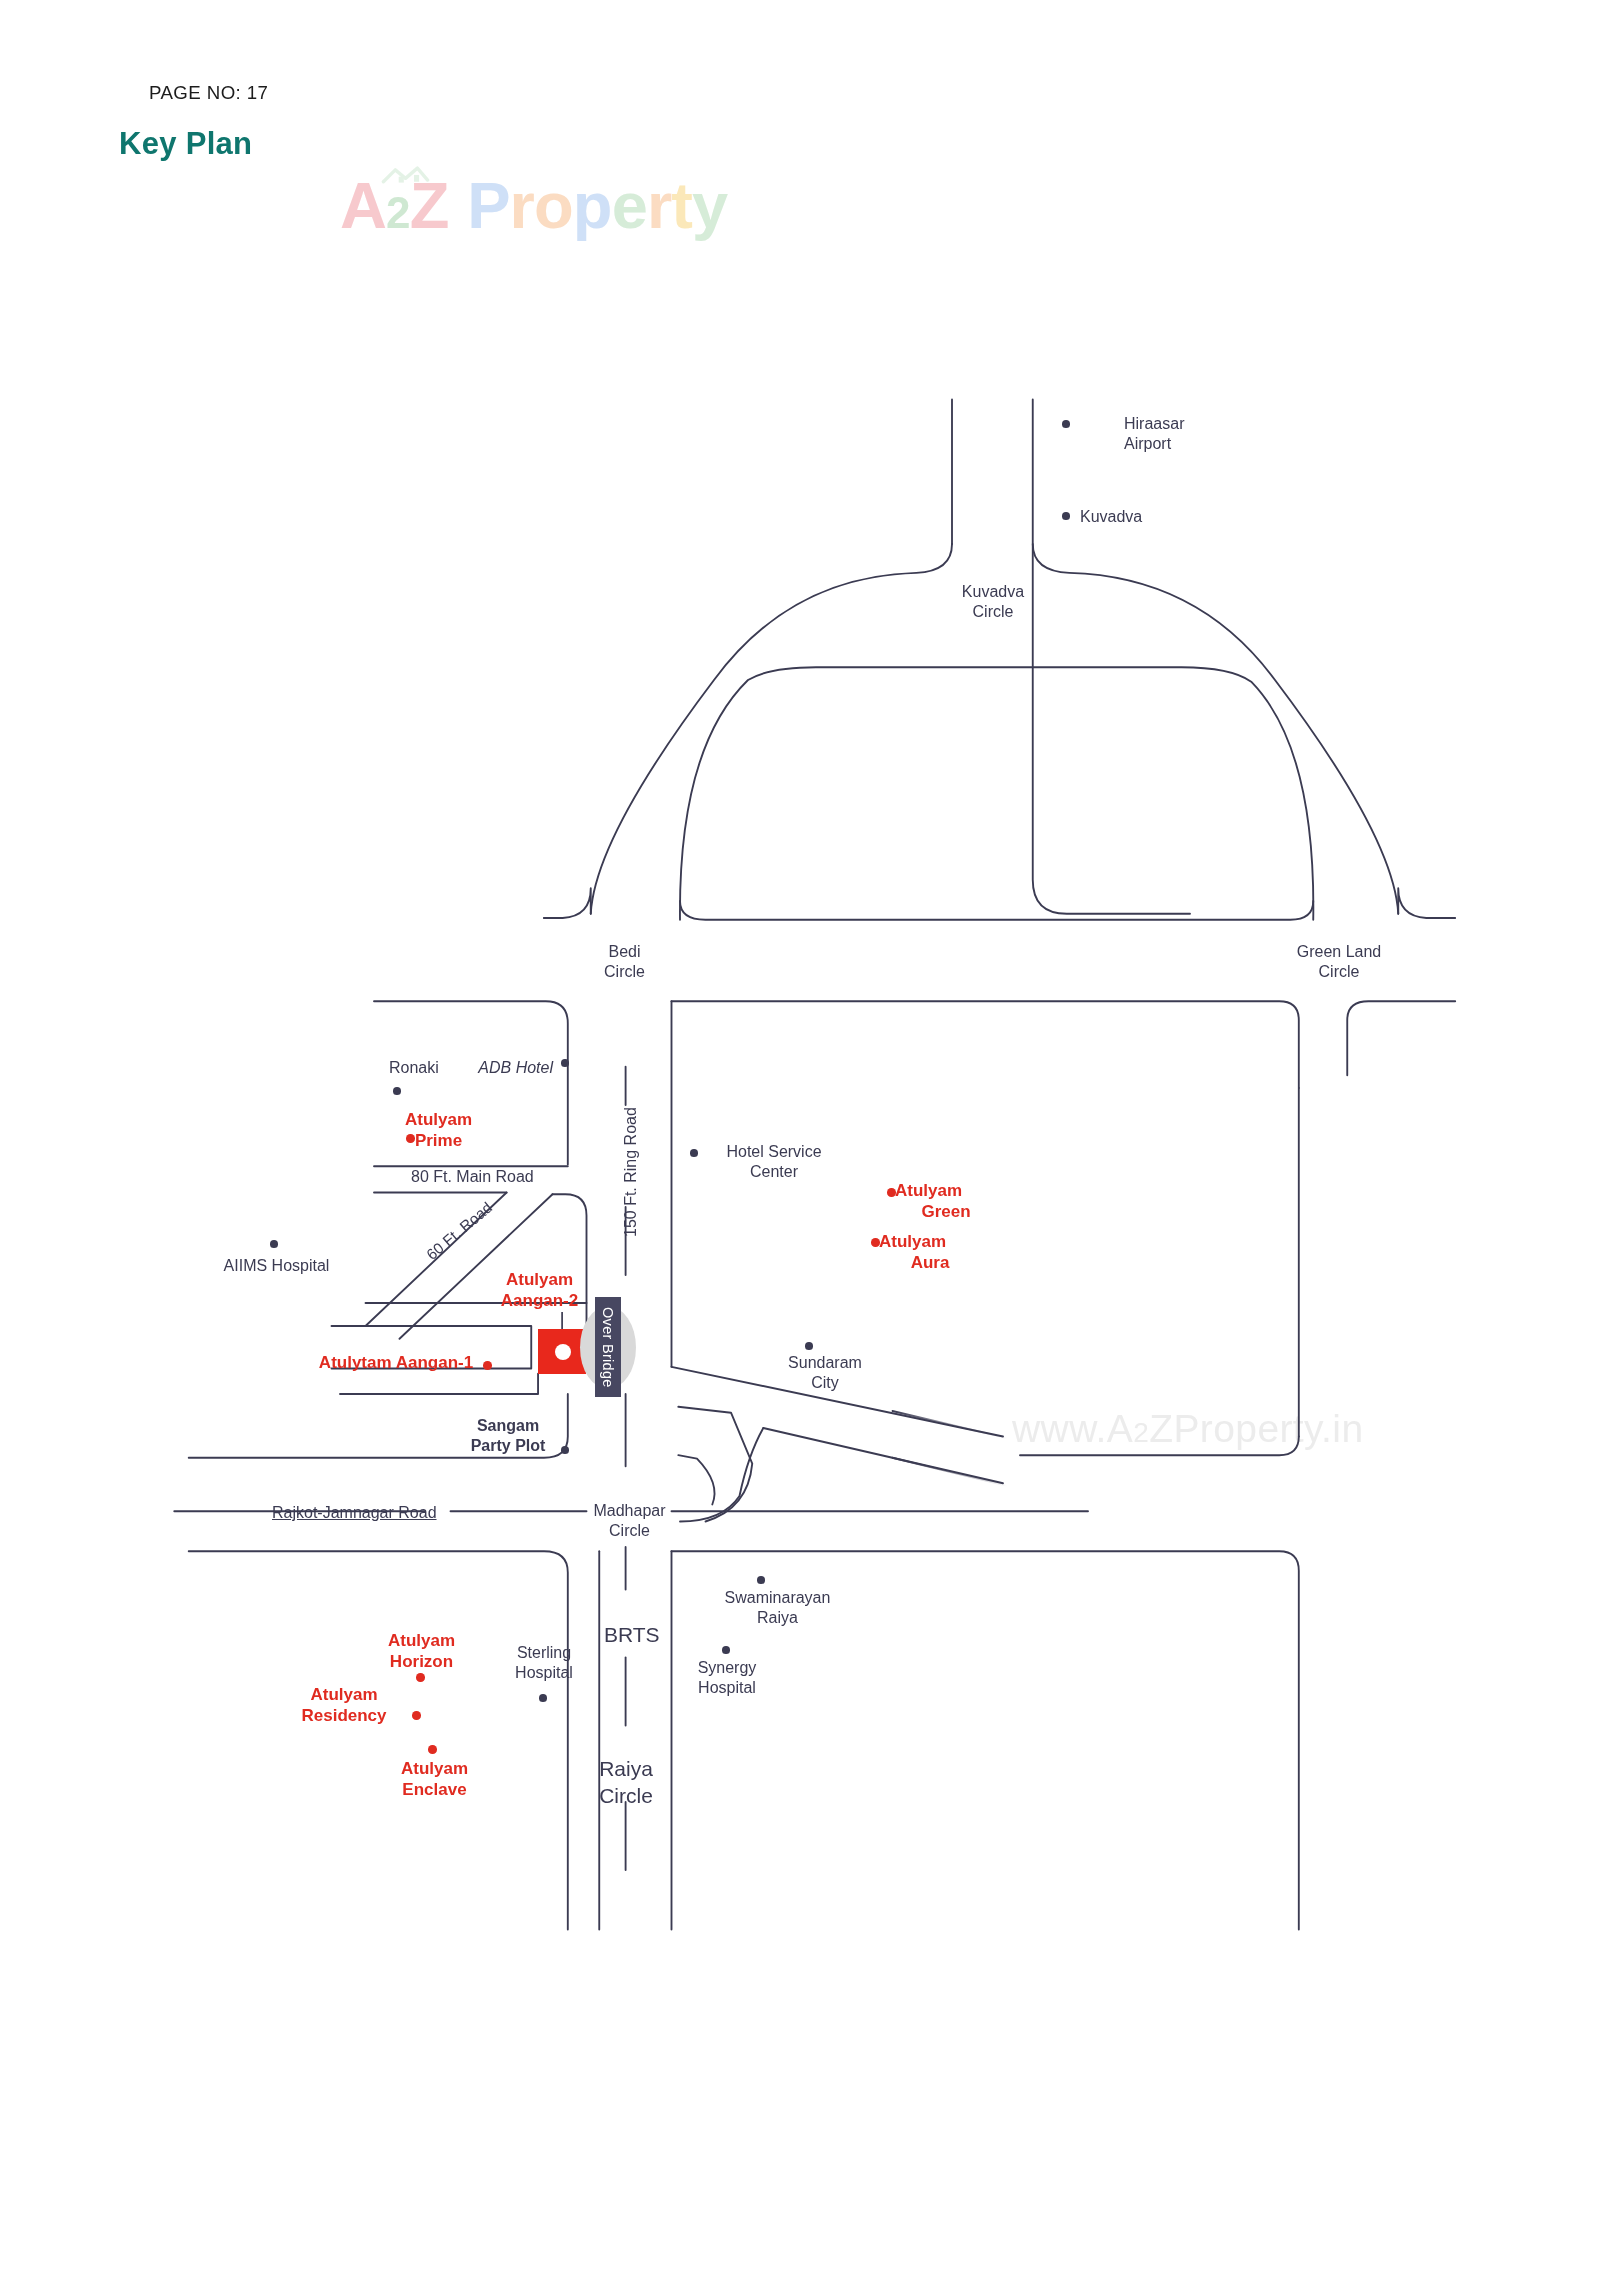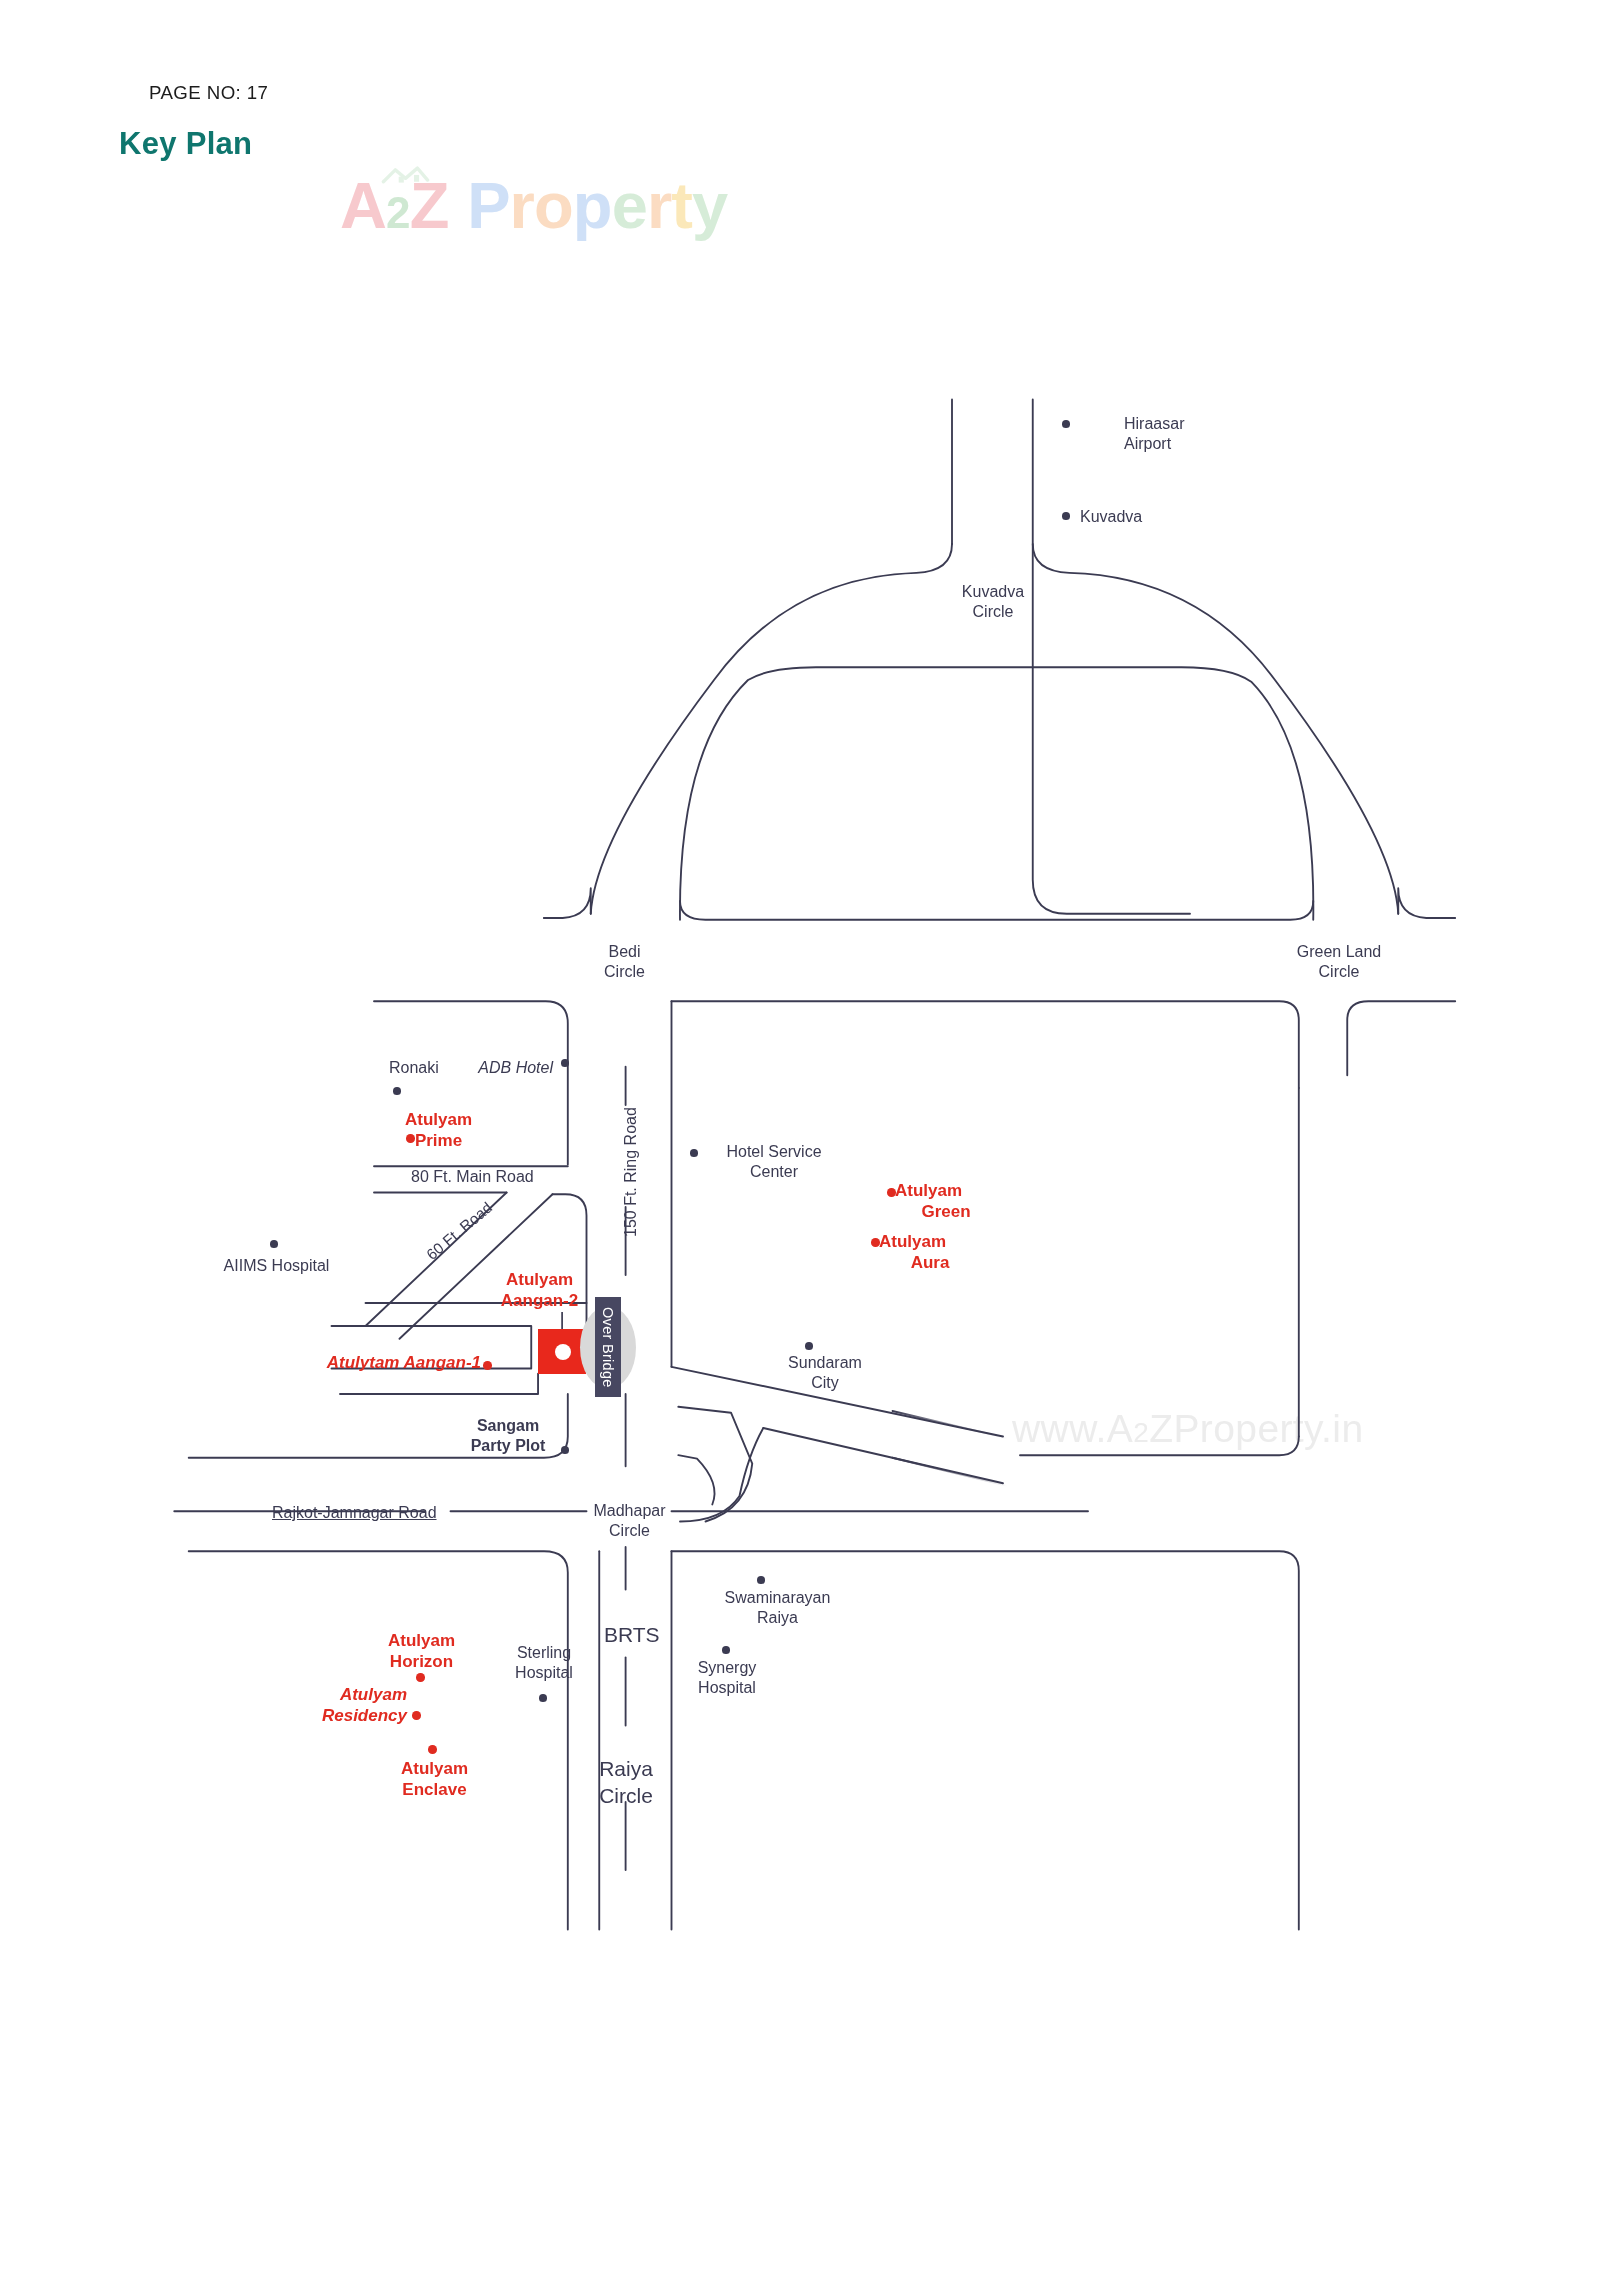--- a/index.html
+++ b/index.html
@@ -105,21 +105,21 @@
   .red-label {
     position: absolute;
     color: #e02b20;
     font-weight: 700;
     font-size: 17px;
     line-height: 1.26;
     white-space: nowrap;
     text-align: center;
     font-family: "Liberation Sans", sans-serif;
   }
-  .red-label.rgt { text-align: right; font-style: italic; }
+  .red-label.rgt { text-align: center; }
 
   .dot {
     position: absolute;
     width: 7.7px;
     height: 7.7px;
     border-radius: 50%;
     background: #3b3b52;
   }
   .dot.red { background: #e02b20; width: 8.5px; height: 8.5px; }
 

